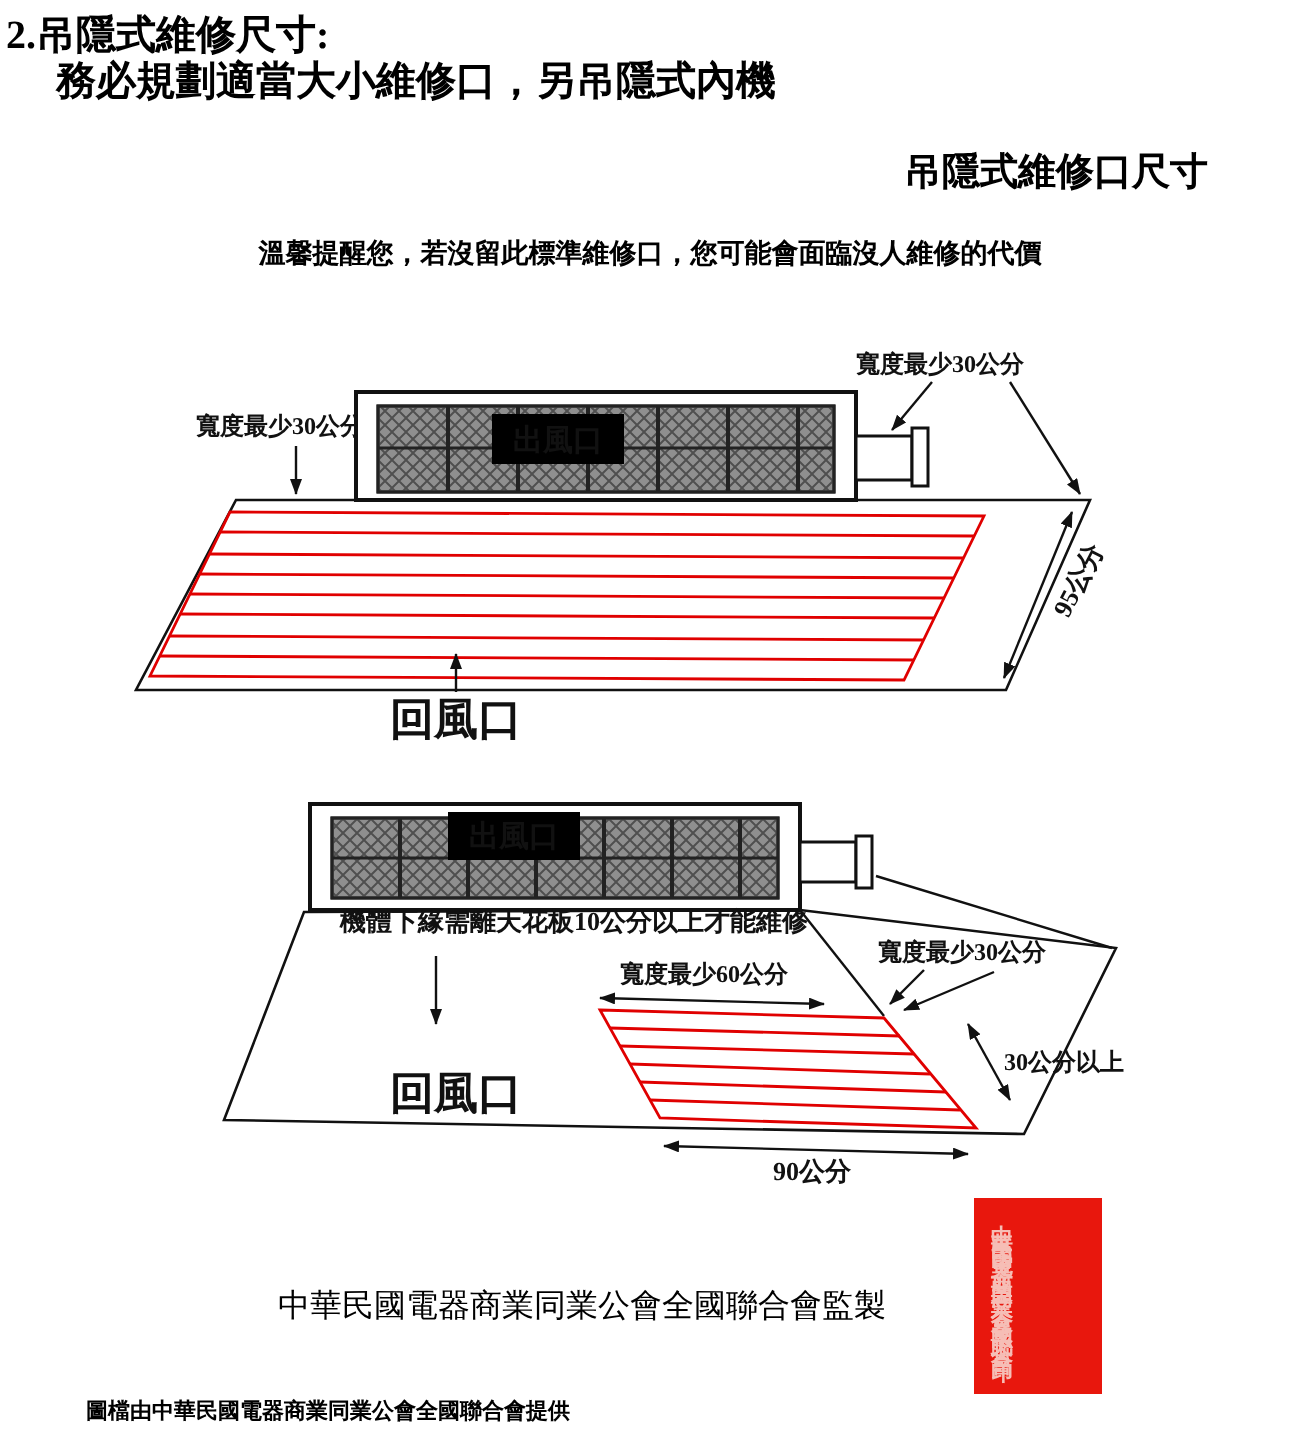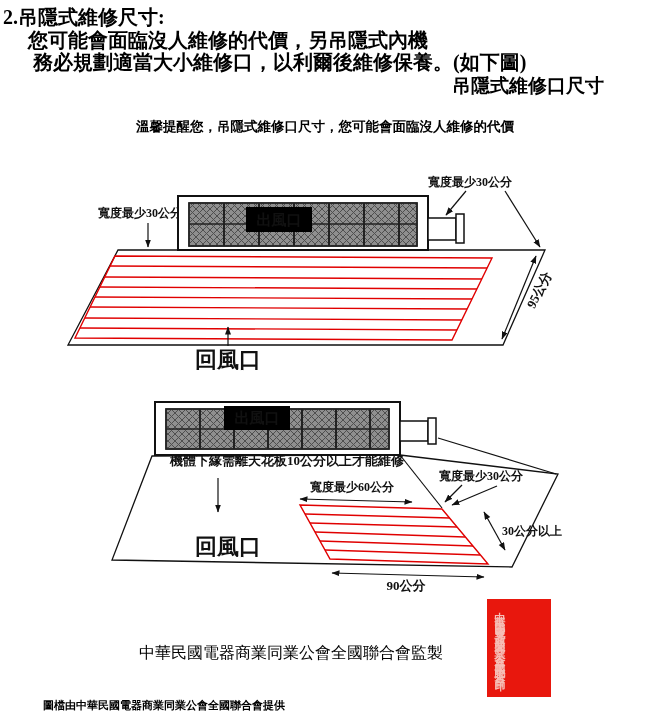--- a/index.html
+++ b/index.html
@@ -20,24 +20,23 @@
   .seal{background:#e8170d;width:64px;height:98px;box-sizing:border-box;padding:4px 3px;}
   .seal-text{writing-mode:vertical-rl;font-size:11px;letter-spacing:4px;line-height:19px;
              height:90px;color:#f6beb6;font-weight:bold;}
 </style>
 </head>
 <body>
 
 <div class="page">
 
   <div class="abs hline" style="left:3px;top:4px">2.吊隱式維修尺寸:</div>
-  <div class="abs hline" style="left:28px;top:27px">您可能會面臨沒人維修的代價，另吊隱式內機</div>
-  <div class="abs hline" style="left:33px;top:49px">務必規劃適當大小維修口，以利爾後維修保養。(如下圖)</div>
+  <div class="abs hline" style="left:28px;top:27px">務必規劃適當大小維修口，另吊隱式內機</div>
   <div class="abs title" style="left:0;top:73px">吊隱式維修口尺寸</div>
-  <div class="abs reminder" style="left:0;top:118px">溫馨提醒您，吊隱式維修口尺寸，您可能會面臨沒人維修的代價</div>
+  <div class="abs reminder" style="left:0;top:118px">溫馨提醒您，若沒留此標準維修口，您可能會面臨沒人維修的代價</div>
 
   <svg class="diag" style="top:160px" width="650" height="222" viewBox="0 0 650 222">
     <defs>
       <pattern id="hatch1" width="7" height="7" patternUnits="userSpaceOnUse">
         <path d="M0,7 L7,0 M0,0 L7,7" stroke="#4f4f4f" stroke-width="1"></path>
       </pattern>
       <marker id="arr1" markerWidth="9" markerHeight="8" refX="7.5" refY="3" orient="auto-start-reverse" markerUnits="userSpaceOnUse">
         <path d="M0,0 L8,3 L0,6 Z" fill="#111"></path>
       </marker>
     </defs>

